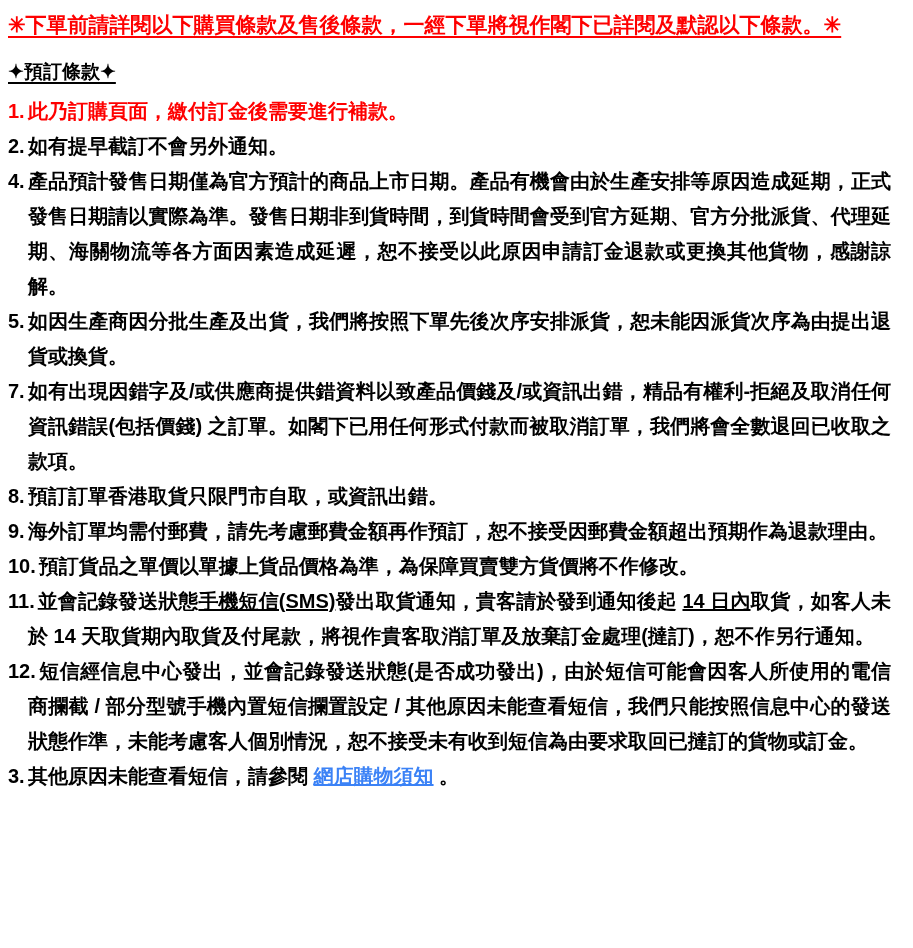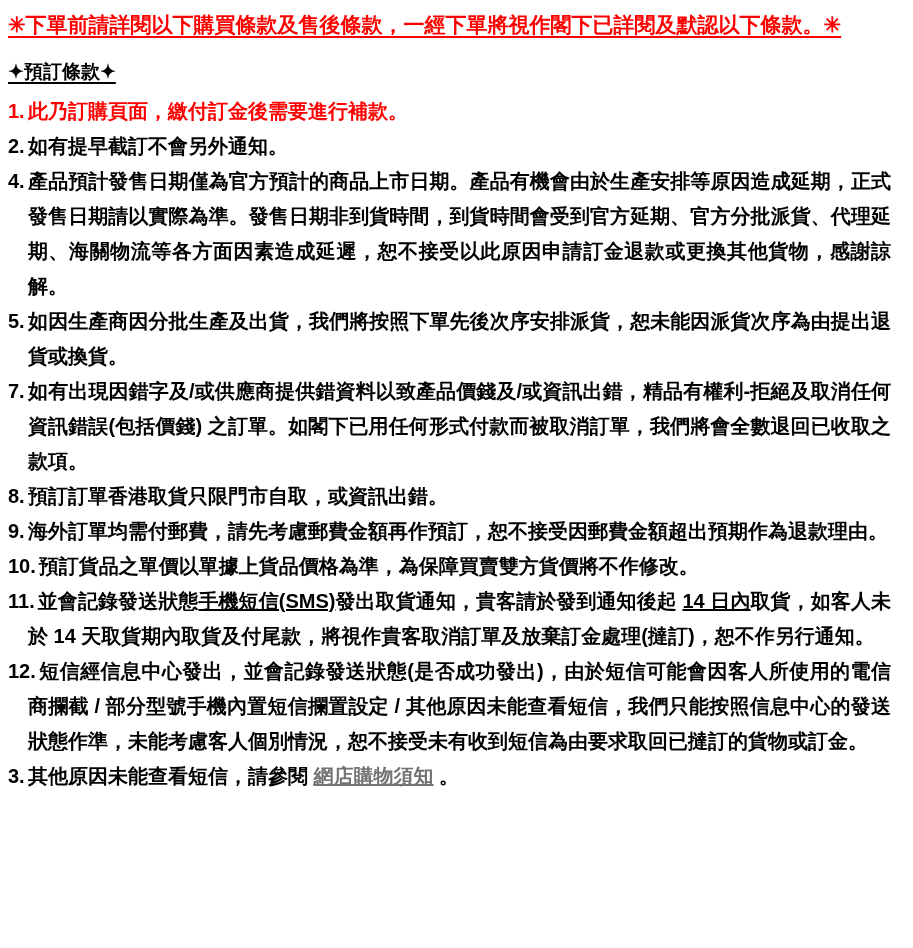--- a/index.html
+++ b/index.html
@@ -61,21 +61,21 @@
   }
   .terms-item.red-item {
     color: #fe0000;
   }
   .hl-red {
     color: #000000;
     text-decoration: underline;
     text-decoration-thickness: 2px;
   }
   a.shop-link {
-    color: #737373;
+    color: #3b82f6;
     text-decoration-thickness: 2px;
     cursor: pointer;
   }
 </style>
 </head>
 <body>
 
 <div class="page">
 
   <div class="notice">

